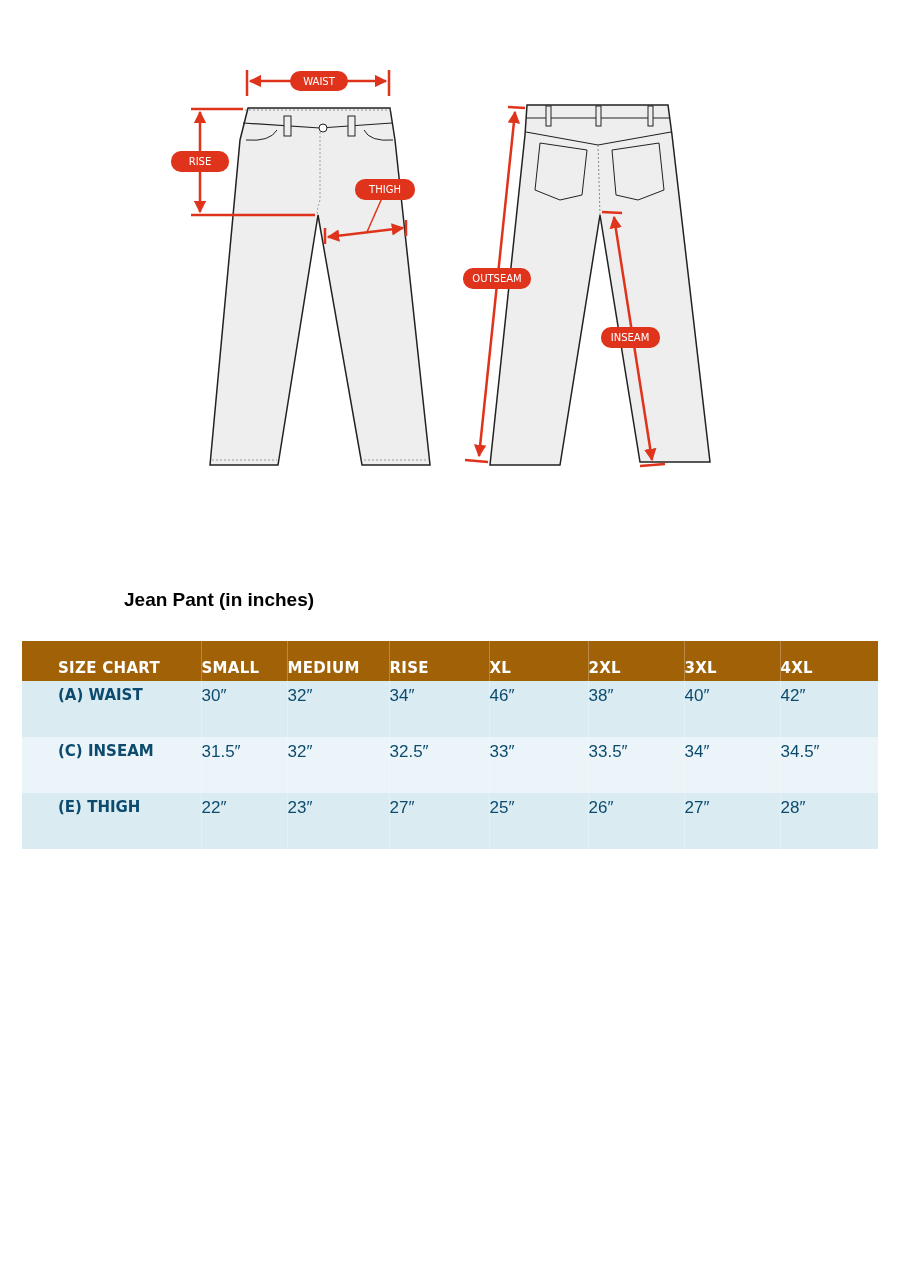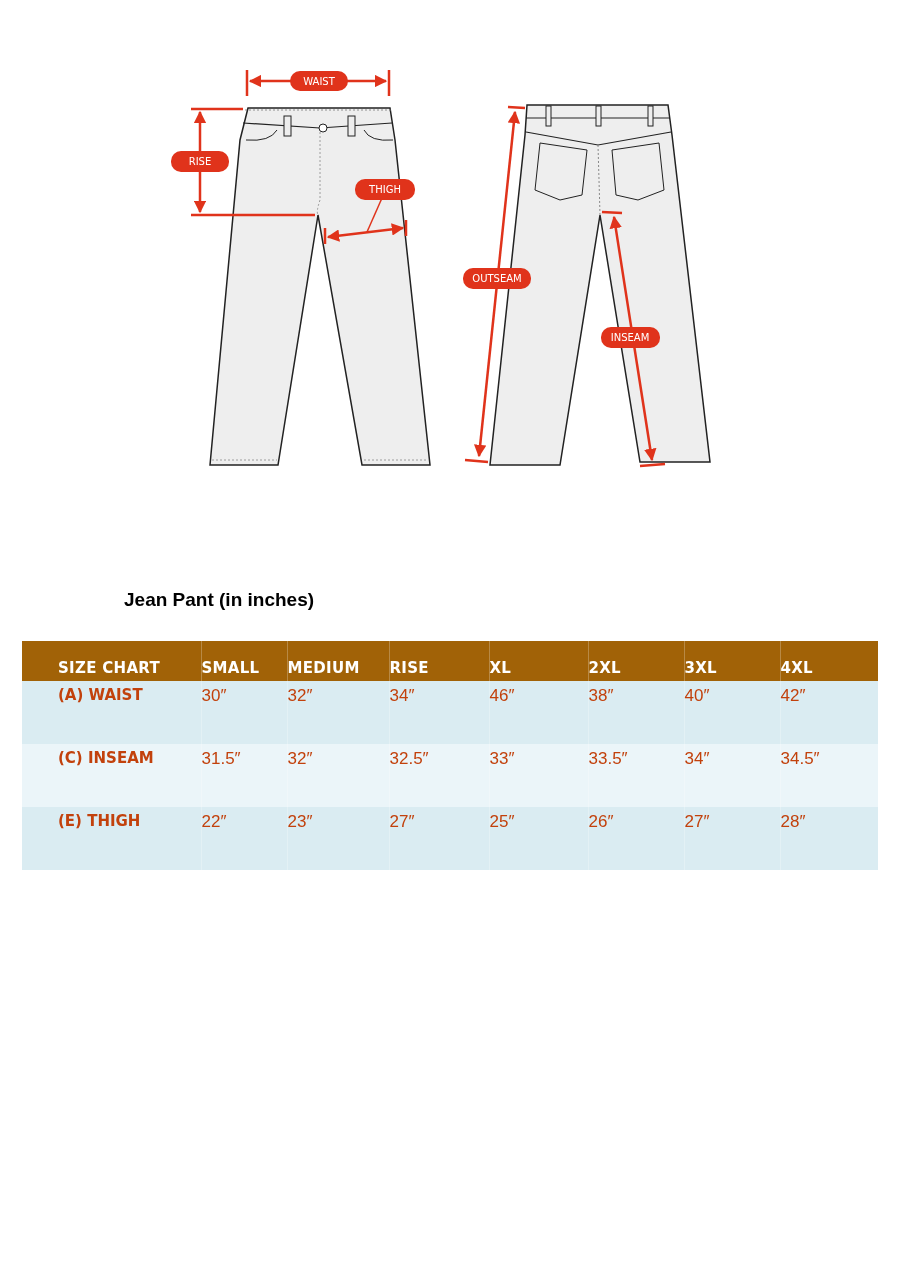--- a/index.html
+++ b/index.html
@@ -3,21 +3,21 @@
 <meta charset="utf-8">
 <style>
   html, body { margin:0; padding:0; background:#ffffff; }
   body { width:900px; height:1273px; position:relative; overflow:hidden; font-family:"DejaVu Sans", sans-serif; }
   .figure { position:absolute; left:160px; top:60px; width:580px; height:430px; }
   .doc-title { position:absolute; left:109px; top:574px; font-family:"Liberation Sans", sans-serif; font-weight:bold; font-size:19px; color:#000; margin:15px; }
   .size-table { position:absolute; left:22px; top:641px; width:856px; border-collapse:collapse; table-layout:fixed; }
   .size-table th, .size-table td { padding:0; vertical-align:top; text-align:left; border-right:1px solid rgba(255,255,255,0.25); }
   .size-table thead th { background:#a16207; color:#ffffff; height:40px; font-family:"DejaVu Sans", sans-serif; font-weight:bold; font-size:15px; padding-top:18px; box-sizing:border-box; letter-spacing:0.3px; }
   .size-table thead th.first { text-align:left; padding-left:36px; }
-  .size-table tbody td { height:63px; font-family:"Liberation Sans", sans-serif; font-size:17px; color:#c2410c; padding-top:5px; box-sizing:border-box; }
+  .size-table tbody td { height:56px; font-family:"Liberation Sans", sans-serif; font-size:17px; color:#0c4a6e; padding-top:5px; box-sizing:border-box; }
   .size-table tbody tr:nth-child(odd) td { background:#daecf2; }
   .size-table tbody tr:nth-child(even) td { background:#ebf5f9; }
   .size-table tbody td.label { text-align:left; padding-left:36px; font-family:"DejaVu Sans", sans-serif; font-weight:bold; font-size:15px; }
   .pill-text { font-family:"DejaVu Sans", sans-serif; font-size:10px; fill:#fff; }
 </style>
 </head>
 <body>
 
 <svg class="figure" viewBox="160 60 580 430" width="580" height="430" xmlns="http://www.w3.org/2000/svg">
   <defs>

